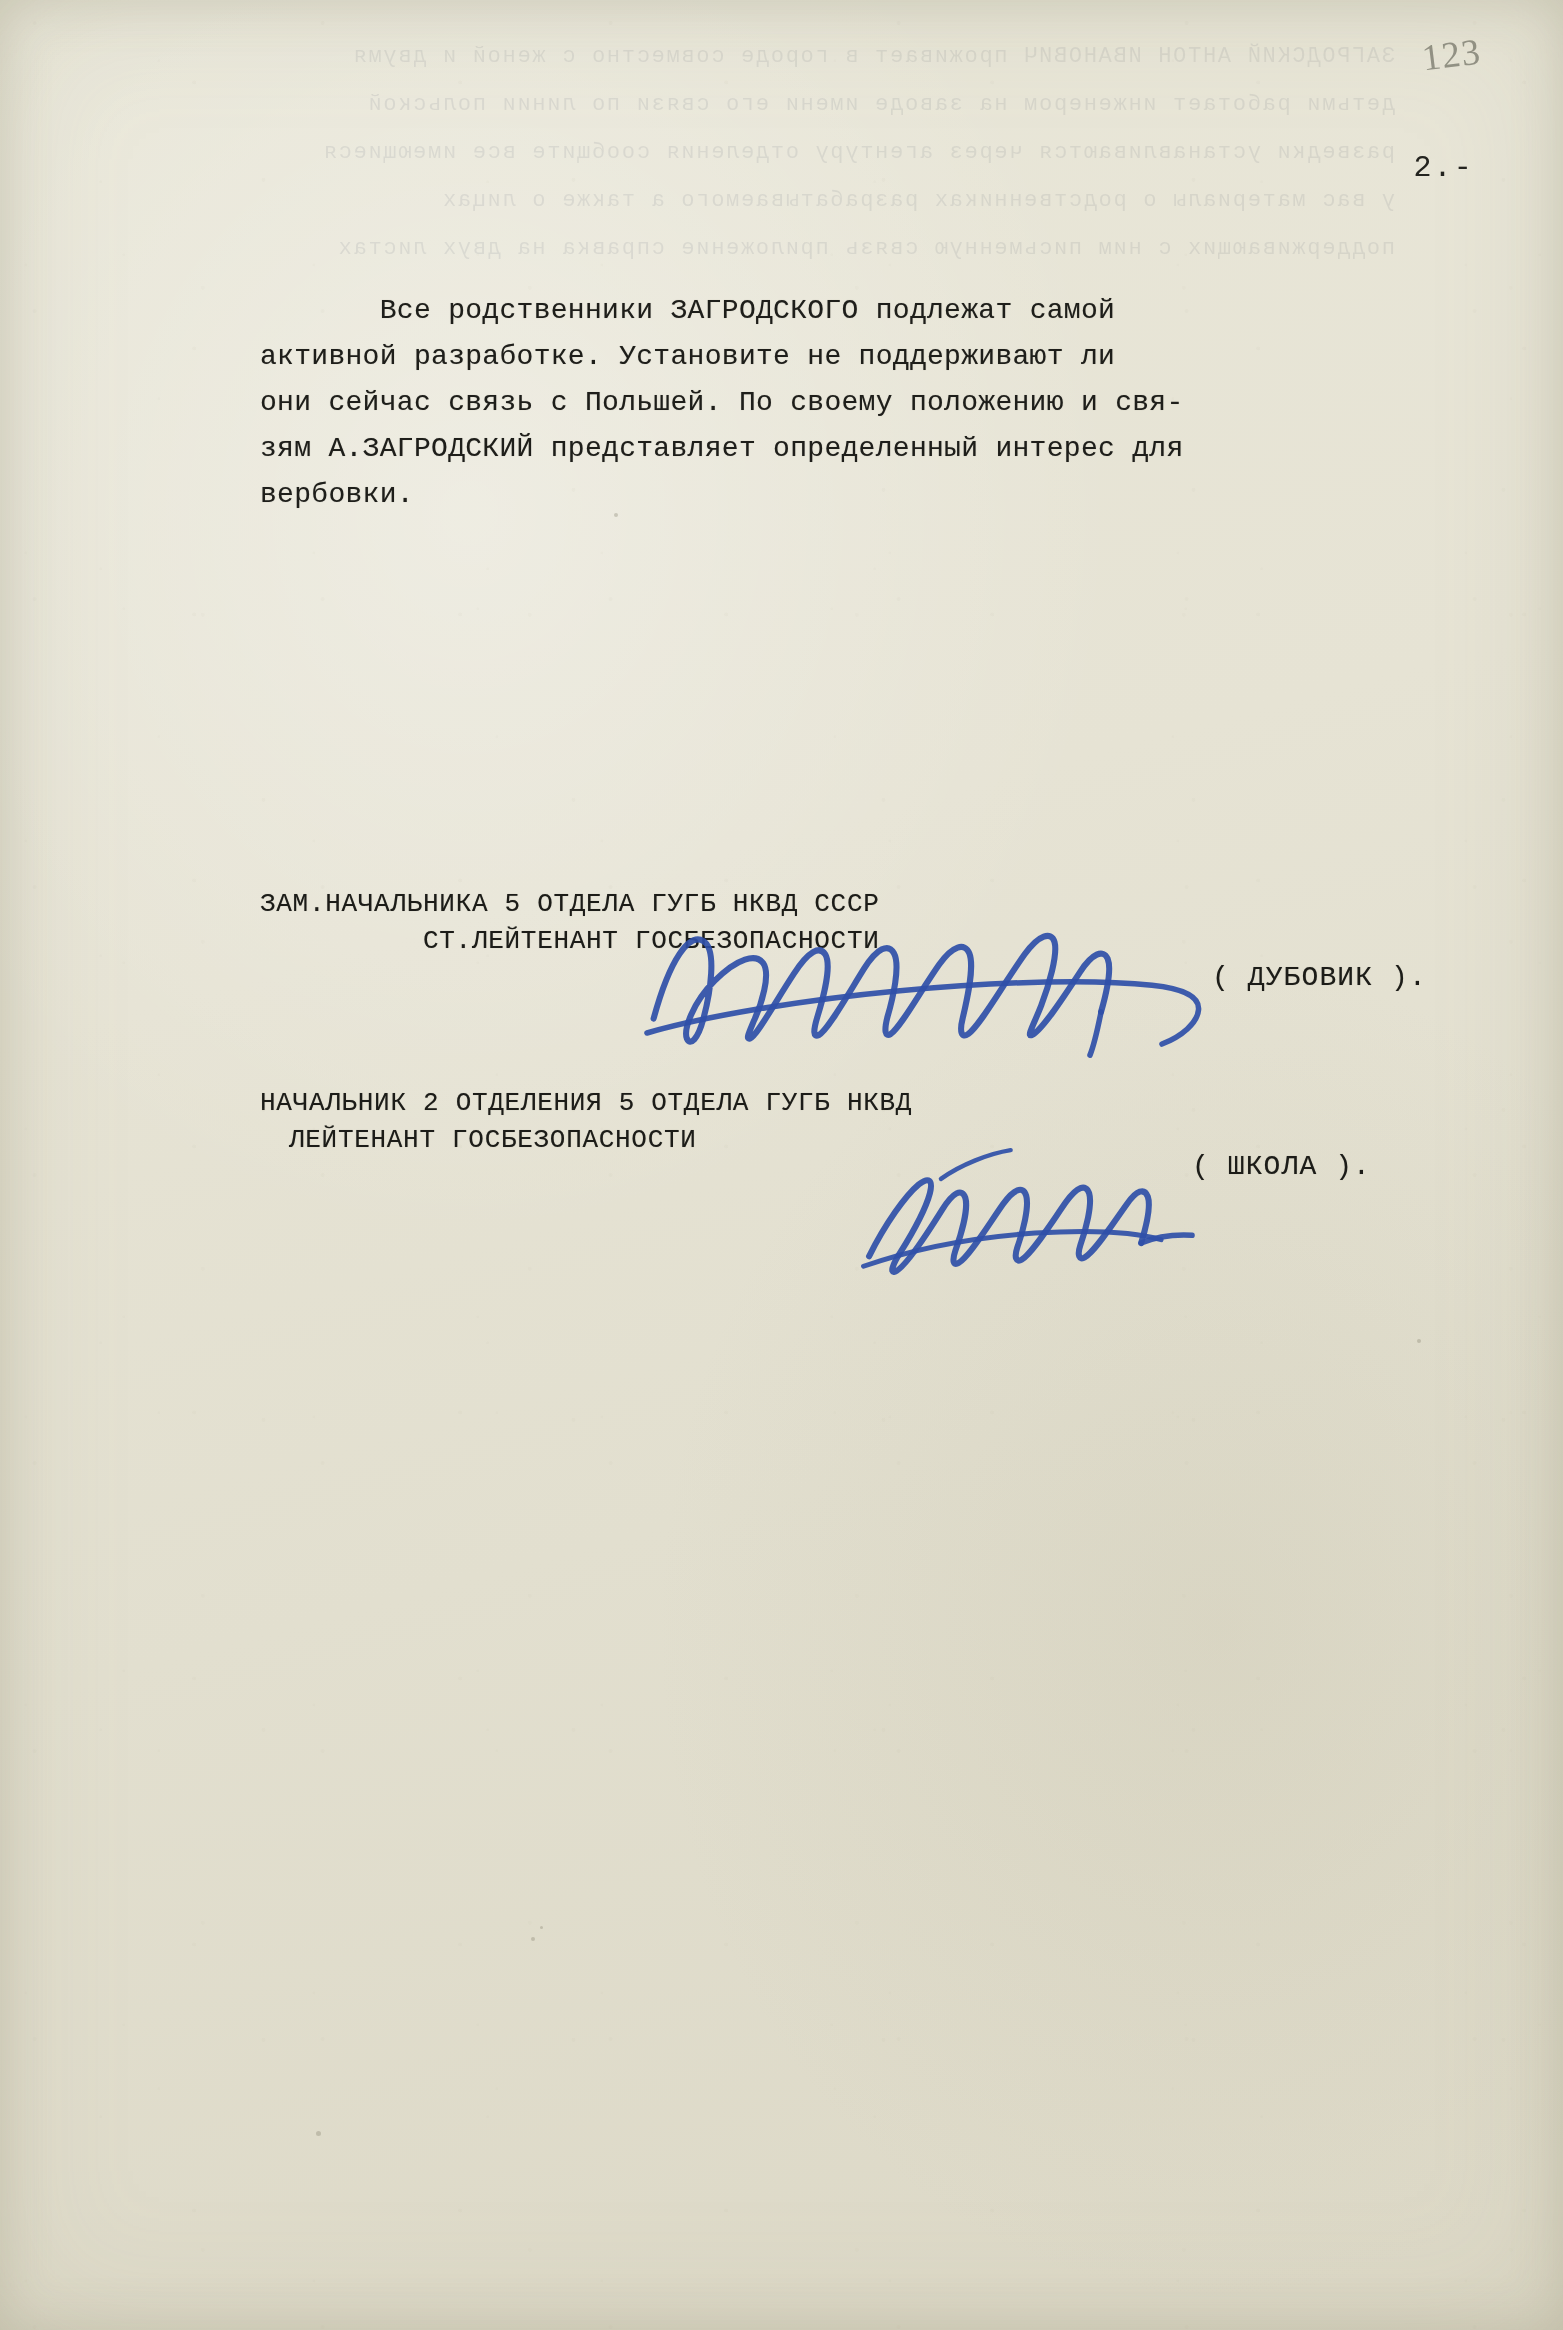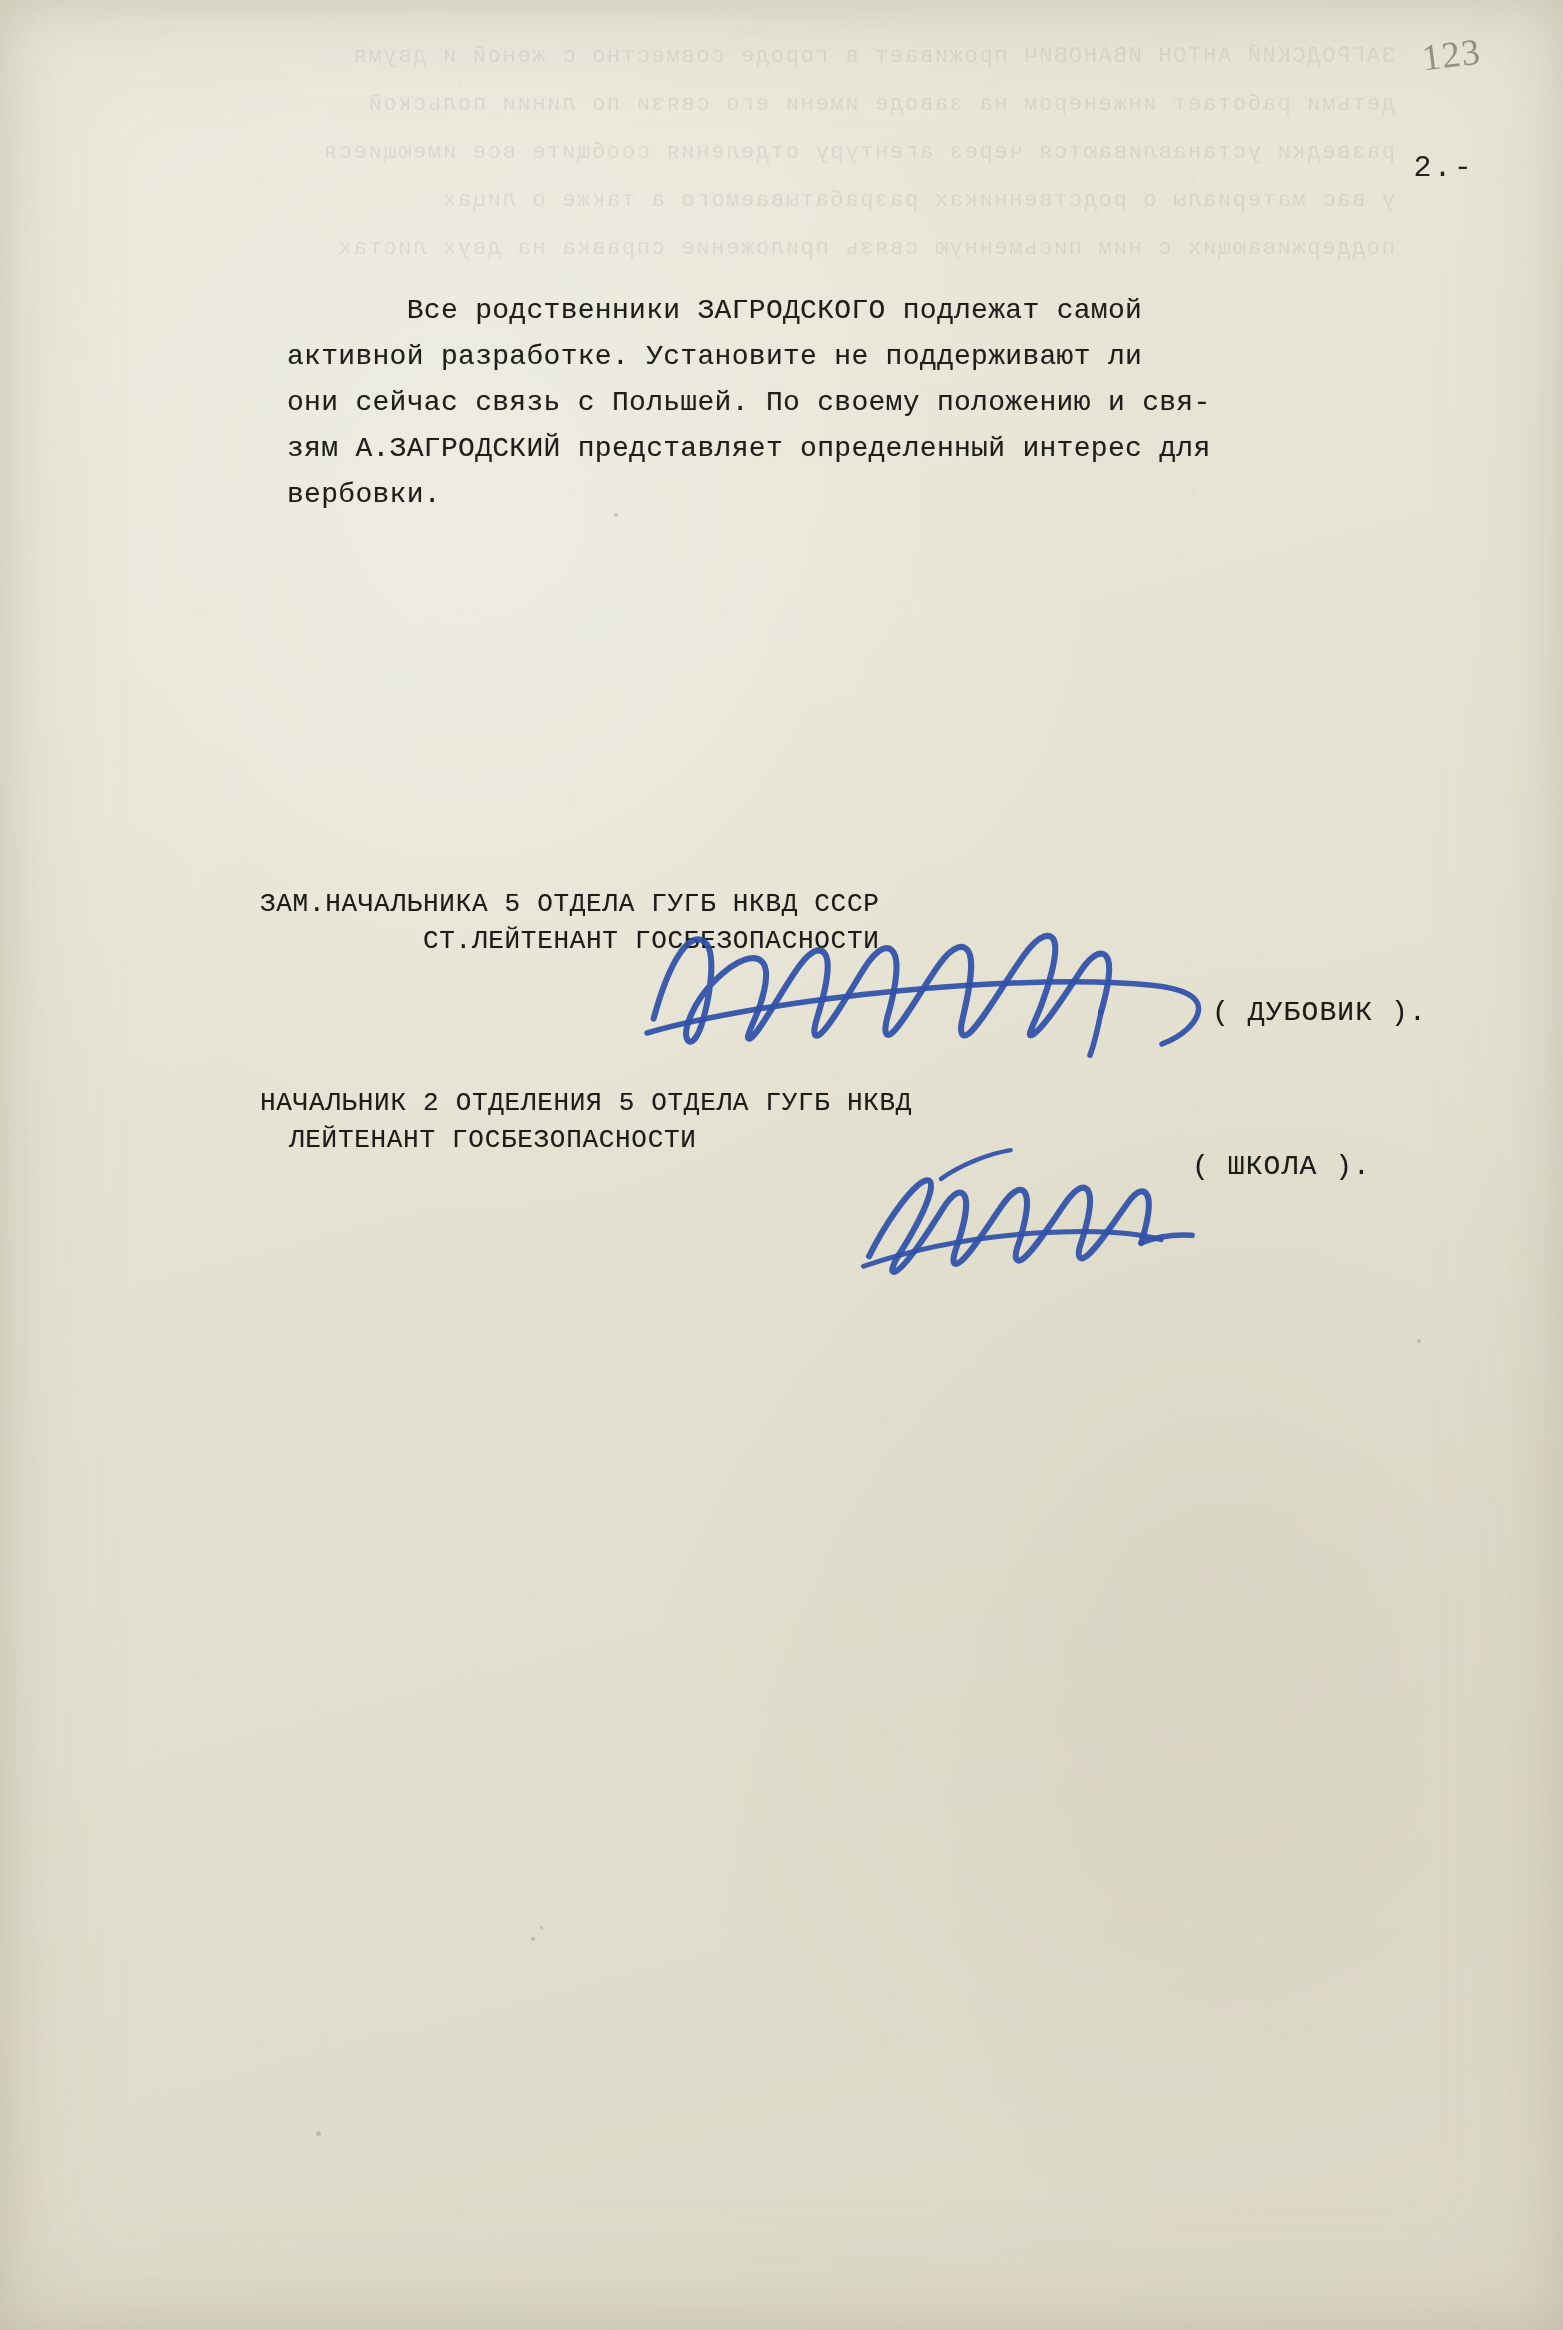--- a/index.html
+++ b/index.html
@@ -98,21 +98,20 @@
     position: absolute;
     left: 260px;
     top: 288px;
     width: 1256px;
     font-size: 28px;
     line-height: 46px;
     color: #1e1e1a;
     letter-spacing: 0.3px;
     white-space: pre-wrap;
     text-shadow: 0 0 0.8px rgba(40,40,35,0.35);
-    margin-left: 27px;
   }
 
   .sig-block {
     position: absolute;
     color: #1c1c18;
     letter-spacing: 0.7px;
     text-shadow: 0 0 0.7px rgba(40,40,35,0.40);
   }
   #sig-block-1 { left: 260px; top: 886px; text-align: right; }
   #sig-block-2 { left: 260px; top: 1085px; }
@@ -129,21 +128,21 @@
     white-space: pre;
   }
   .sig-name {
     position: absolute;
     font-size: 28px;
     letter-spacing: 1.1px;
     color: #1c1c18;
     white-space: pre;
     text-shadow: 0 0 0.7px rgba(40,40,35,0.40);
   }
-  #sig-name-1 { left: 1212px; top: 962px; margin-top: 35px; }
+  #sig-name-1 { left: 1212px; top: 962px; }
   #sig-name-2 { left: 1192px; top: 1151px; }
 
   
   .ink {
     position: absolute;
     pointer-events: none;
   }
   #signature-1 { left: 637px; top: 880px; }
   #signature-2 { left: 858px; top: 1118px; }
 

